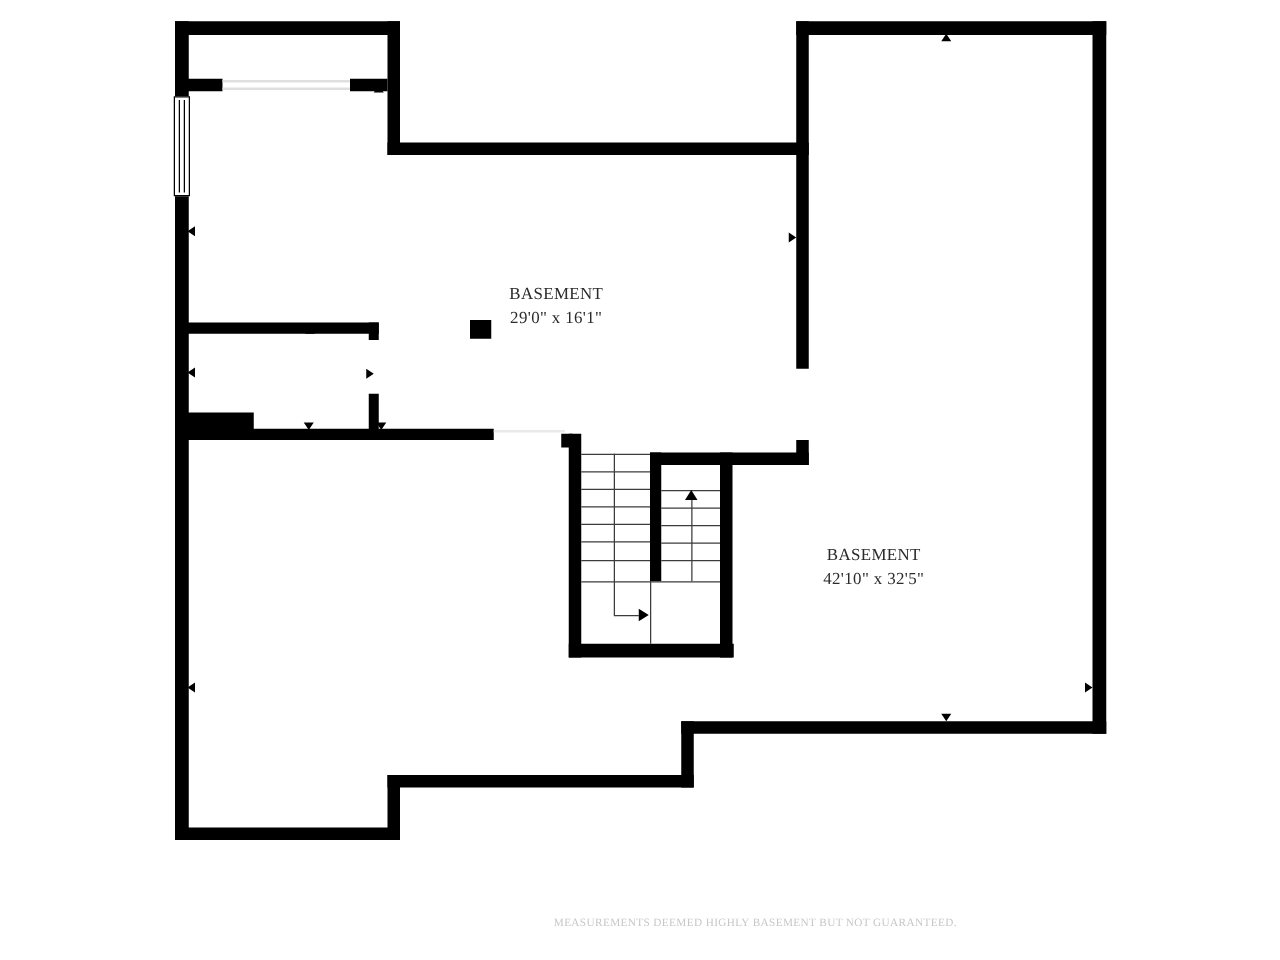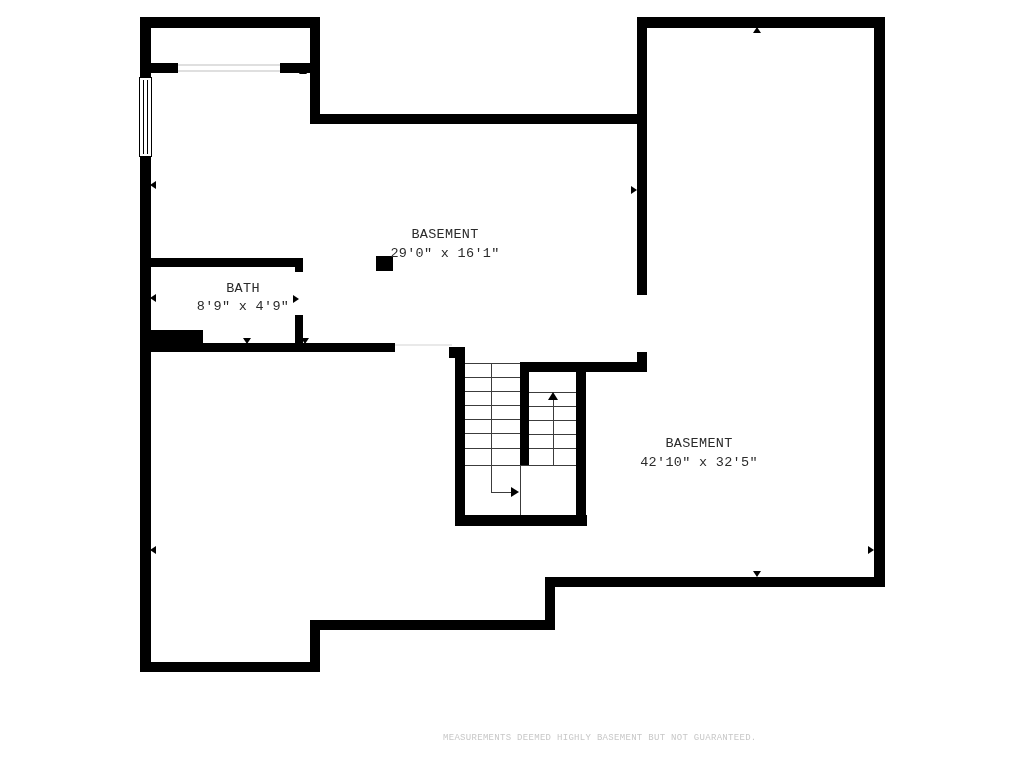--- a/index.html
+++ b/index.html
@@ -1,17 +1,17 @@
 <!DOCTYPE html>
 <html><head>
 <meta charset="utf-8">
 <style>
   html,body{margin:0;padding:0;background:#ffffff;}
   .page{position:relative;width:1024px;height:768px;background:#ffffff;overflow:hidden;
-        font-family:Liberation Mono, monospace;}
+        font-family:Liberation Serif, serif;}
   .w{position:absolute;background:#000000;}
   .tl{position:absolute;background:#3c3c3c;}
   .ol{position:absolute;background:#dfdfdf;}
   .ol2{position:absolute;background:#e9e9e9;}
   .arr{position:absolute;width:0;height:0;}
   .arr-up{border-left:4px solid transparent;border-right:4px solid transparent;border-bottom:6px solid #000;}
   .arr-down{border-left:4px solid transparent;border-right:4px solid transparent;border-top:6px solid #000;}
   .arr-left{border-top:4px solid transparent;border-bottom:4px solid transparent;border-right:6px solid #000;}
   .arr-right{border-top:4px solid transparent;border-bottom:4px solid transparent;border-left:6px solid #000;}
   .sarr-right{position:absolute;width:0;height:0;border-top:5px solid transparent;border-bottom:5px solid transparent;border-left:8px solid #000;}
@@ -103,24 +103,20 @@
   <div class="arr arr-left" style="left:150px;top:294px"></div>
   <div class="arr arr-left" style="left:150px;top:546px"></div>
   <div class="arr arr-right" style="left:631px;top:186px"></div>
   <div class="arr arr-right" style="left:293px;top:295px"></div>
   <div class="arr arr-right" style="left:868px;top:546px"></div>
 
   <div class="room-label" style="left:345px;top:225px;width:200px">
     <div class="nm">BASEMENT</div>
     <div class="dm">29'0" x 16'1"</div>
   </div>
-  <div class="room-label" style="left:163px;top:280px;width:160px;line-height:18px">
-    <div class="nm">BATH</div>
-    <div class="dm">8'9" x 4'9"</div>
-  </div>
   <div class="room-label" style="left:599px;top:434px;width:200px">
     <div class="nm">BASEMENT</div>
     <div class="dm">42'10" x 32'5"</div>
   </div>
 
   <div class="disclaimer" style="left:443px;top:733px;width:300px">MEASUREMENTS DEEMED HIGHLY BASEMENT BUT NOT GUARANTEED.</div>
 
 </div>
 
 </body></html>

